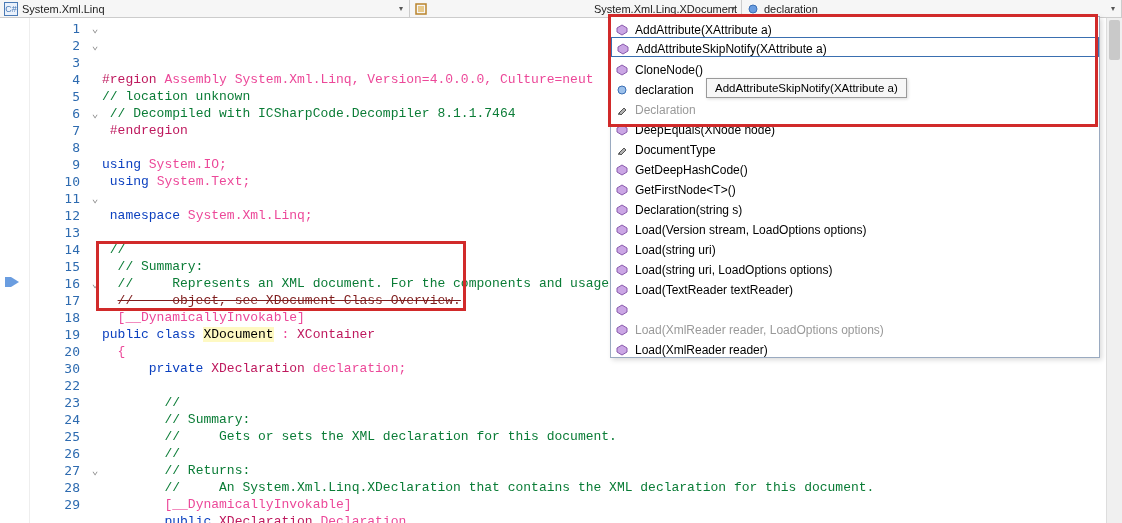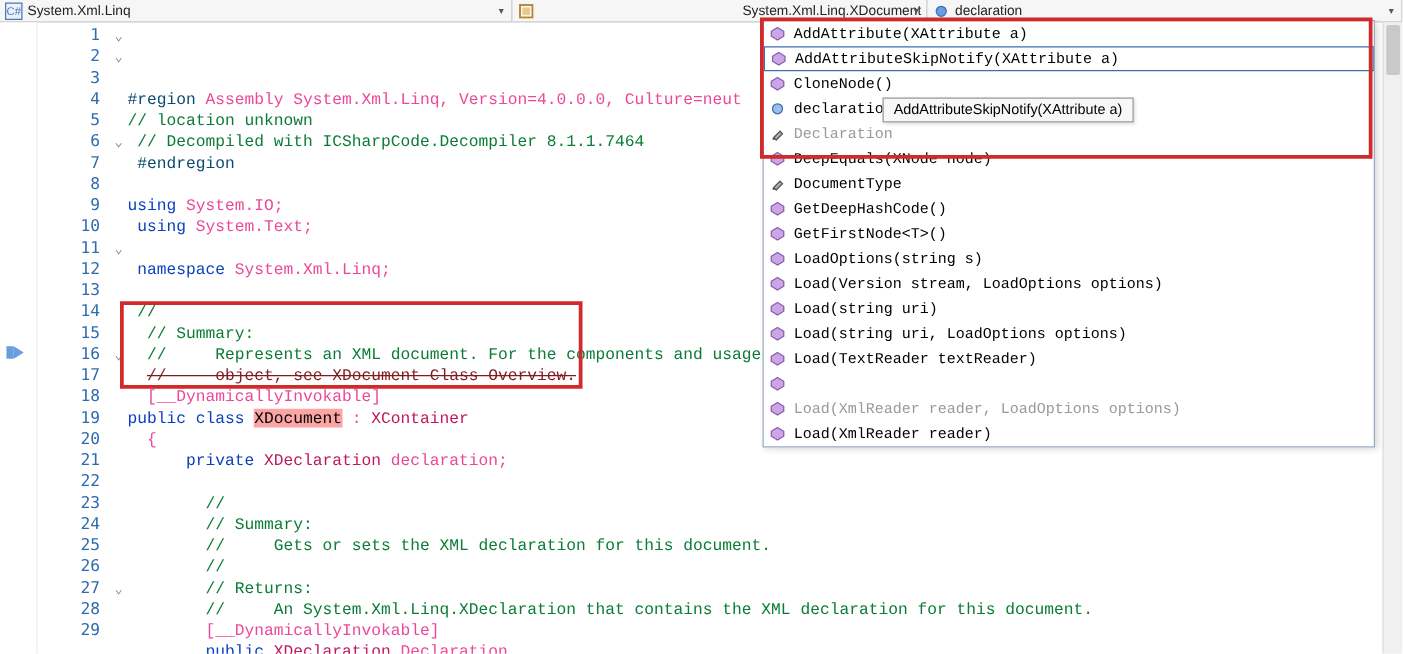--- a/index.html
+++ b/index.html
@@ -96,41 +96,41 @@
     flex:1;
     position:relative;
   }
   .code .ln{height:17px;}
   .code .redbox1 {
     position:absolute;
     border:3px solid #d12a2a;
     pointer-events:none;
   }
   .c-green{color:#0a7c36;}
-  .c-gray{color:#0c4a6e;}
+  .c-gray{color:#be185d;}
   .c-blue{color:#0a3fbf;}
   .c-teal{color:#be185d;}
-  .c-hl{background:#fca5a5;}
+  .c-hl{background:#fef9c3;}
   .c-strike{text-decoration:line-through;color:#7f1d1d;}
   .c-black{color:#ec4899;}
 
   
   .isense {
     position:absolute;
     top:16px; left:610px;
     width:490px;
     background:#fff;
     border:1px solid #9aaac0;
     box-shadow:2px 2px 5px rgba(0,0,0,.15);
     font-size:12px;
     z-index:5;
   }
   .isense .row{
-    display:flex;align-items:center;gap:6px;
-    height:20px;padding:0 4px;font-family:Liberation Mono, monospace;
+    display:flex;align-items:flex-end;gap:6px;
+    height:20px;padding:0 4px;
   }
   .isense .row.sel{
     background:#fff;
     border:1px solid #3a6fb0;
     height:20px;
   }
   .isense .fade{ color:#999; }
   .isense .redbox2{
     position:absolute;
     left:-3px;top:-3px;
@@ -214,21 +214,21 @@
       <div>11</div>
       <div>12</div>
       <div>13</div>
       <div>14</div>
       <div>15</div>
       <div>16</div>
       <div>17</div>
       <div>18</div>
       <div>19</div>
       <div>20</div>
-      <div>21</div>
+      <div>30</div>
       <div>22</div>
       <div>23</div>
       <div>24</div>
       <div>25</div>
       <div>26</div>
       <div>27</div>
       <div>28</div>
       <div>29</div>
     </div>
   <div class="fold-col" id="foldcol">
@@ -345,21 +345,21 @@
         </svg>
       </span>
       <span>GetFirstNode&lt;T&gt;()</span>
     </div>
     <div class="row">
       <span class="icon-sq">
         <svg width="12" height="12">
           <polygon points="6,1 11,4 11,8 6,11 1,8 1,4" fill="#caa6e4" stroke="#8a5aad"></polygon>
         </svg>
       </span>
-      <span>LoadOptions(string s)</span>
+      <span>Declaration(string s)</span>
     </div>
     <div class="row">
       <span class="icon-sq">
         <svg width="12" height="12">
           <polygon points="6,1 11,4 11,8 6,11 1,8 1,4" fill="#caa6e4" stroke="#8a5aad"></polygon>
         </svg>
       </span>
       <span>Load(Version stream, LoadOptions options)</span>
     </div>
     <div class="row">

